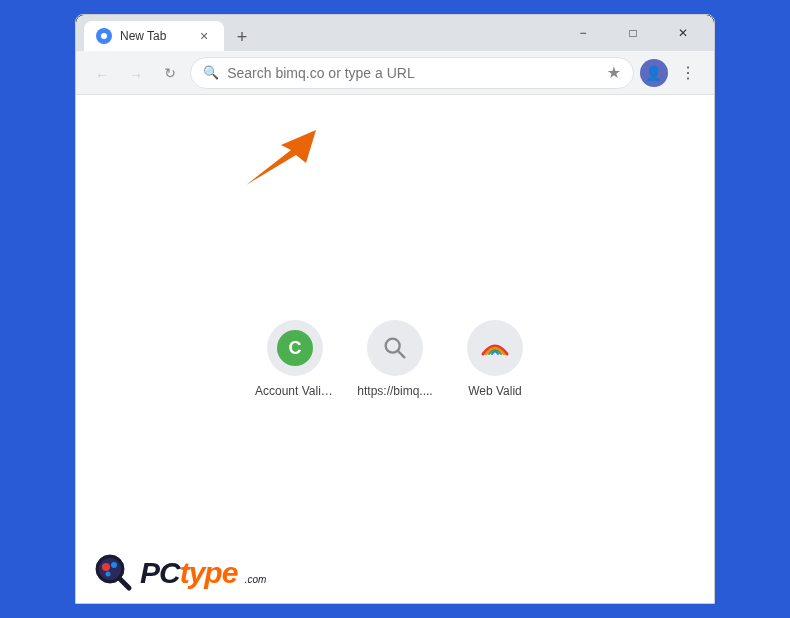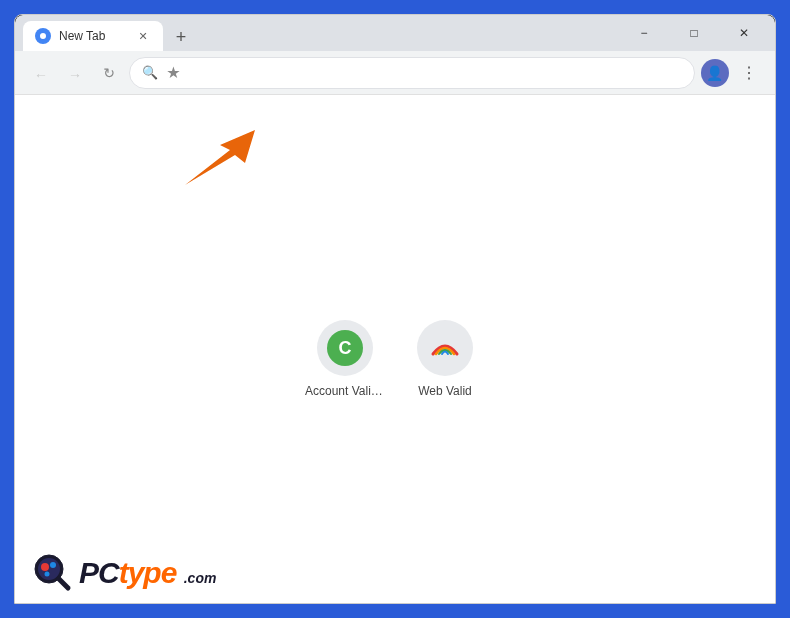--- a/index.html
+++ b/index.html
@@ -8,21 +8,21 @@
       height: 618px;
       background: #2a5bd7;
       display: flex;
       align-items: center;
       justify-content: center;
       font-family: 'Segoe UI', Arial, sans-serif;
       overflow: hidden;
     }
 
     .browser-window {
-      width: 762px;
+      width: 640px;
       height: 590px;
       background: #000000;
       border-radius: 8px 8px 0 0;
       display: flex;
       flex-direction: column;
       border: 1px solid #ccc;
       overflow: hidden;
     }
 
     
@@ -318,23 +318,23 @@
       font-style: italic;
       color: #1a1a2e;
       letter-spacing: -1px;
     }
 
     .pcrisk-text .risk {
       color: #ff6600;
     }
 
     .pcrisk-dot-com {
-      font-size: 14px;
+      font-size: 10px;
       color: #1a1a2e;
-      font-weight: 700;
+      font-weight: 400;
       font-style: italic;
     }
   </style>
 </head>
 <body>
 
 <div class="browser-window">
 
   <div class="title-bar">
     <div class="tab-area">
@@ -354,20 +354,21 @@
     </div>
   </div>
 
   <div class="toolbar">
     <div class="nav-btn disabled" title="Back">←</div>
     <div class="nav-btn disabled" title="Forward">→</div>
     <div class="nav-btn" title="Reload">↻</div>
 
     <div class="address-bar-container">
       <span class="search-icon-small">🔍</span>
+      <input class="address-input" type="text" value="" placeholder="Search bimq.co or type a URL" style="">
       <span class="bookmark-star">★</span>
     </div>
 
     <div class="profile-icon">👤</div>
     <div class="menu-btn">⋮</div>
   </div>
 
   <div class="newtab-content">
 
     <div class="arrow-annotation">
@@ -379,20 +380,29 @@
 
     <div class="shortcuts-area">
 
       <div class="shortcut-item">
         <div class="shortcut-icon account-valid">
           <div class="account-letter">C</div>
         </div>
         <span class="shortcut-label">Account Valid...</span>
       </div>
 
+      <div class="shortcut-item">
+        <div class="shortcut-icon bimq">
+          <svg width="28" height="28" viewBox="0 0 24 24" fill="none" xmlns="http://www.w3.org/2000/svg">
+            <circle cx="10" cy="10" r="6" stroke="#888" stroke-width="2" fill="none"></circle>
+            <line x1="14.5" y1="14.5" x2="20" y2="20" stroke="#888" stroke-width="2" stroke-linecap="round"></line>
+          </svg>
+        </div>
+        <span class="shortcut-label">https://bimq....</span>
+      </div>
 
       <div class="shortcut-item">
         <div class="shortcut-icon webstore">
 
           <svg width="32" height="32" viewBox="0 0 32 32" xmlns="http://www.w3.org/2000/svg">
             <path d="M4 22 Q16 6 28 22" fill="none" stroke="#e53935" stroke-width="3" stroke-linecap="round"></path>
             <path d="M7 22 Q16 10 25 22" fill="none" stroke="#fb8c00" stroke-width="2.5" stroke-linecap="round"></path>
             <path d="M10 22 Q16 14 22 22" fill="none" stroke="#43a047" stroke-width="2" stroke-linecap="round"></path>
             <path d="M13 22 Q16 17 19 22" fill="none" stroke="#1e88e5" stroke-width="2" stroke-linecap="round"></path>
           </svg>

